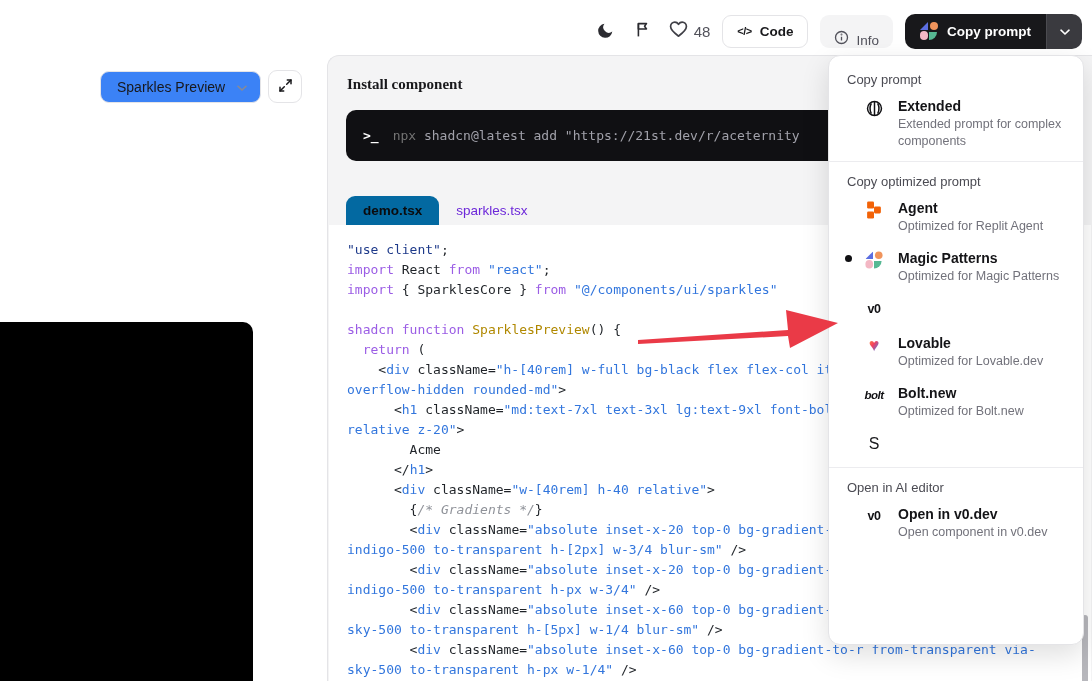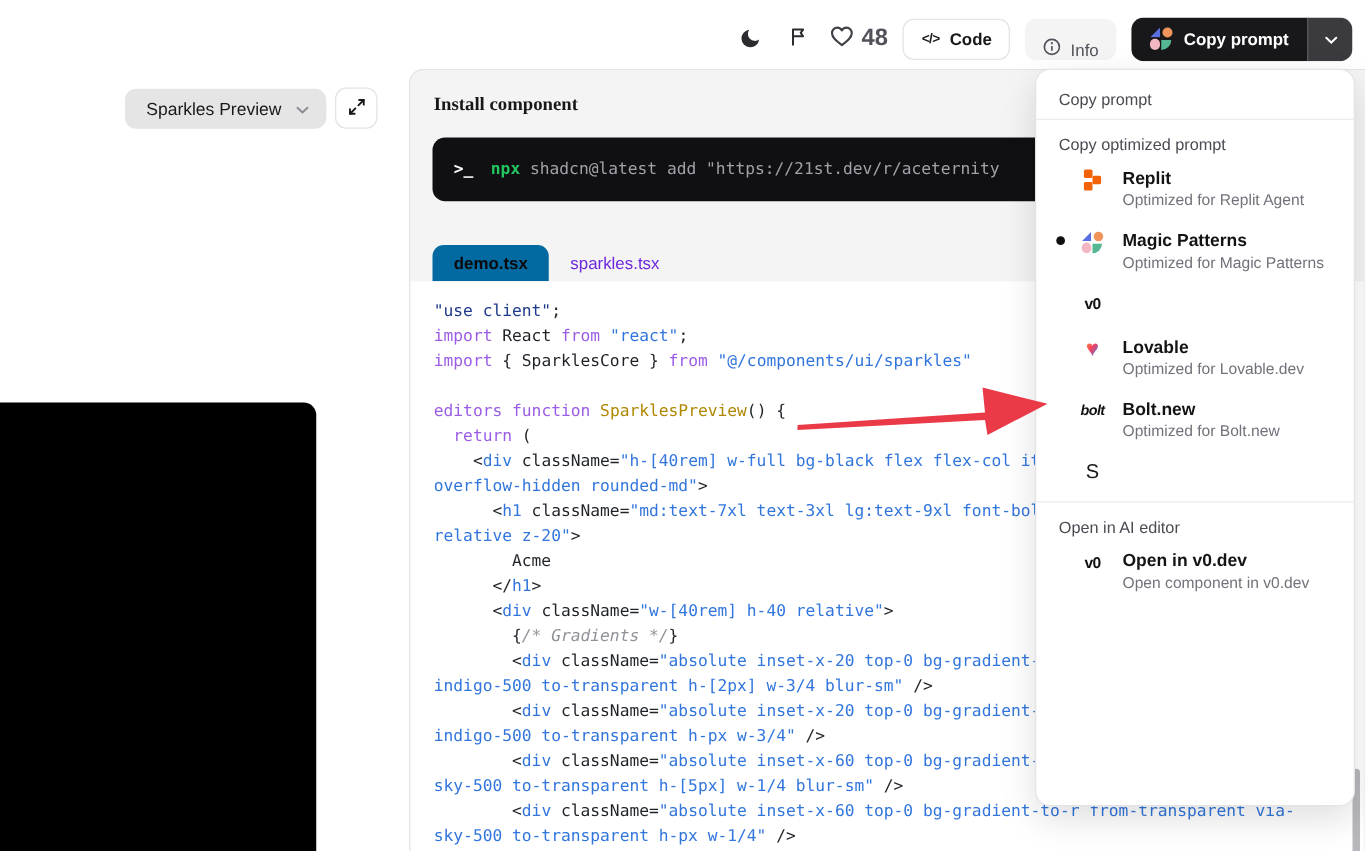--- a/index.html
+++ b/index.html
@@ -3,49 +3,49 @@
 <meta charset="utf-8">
 <style>
   * { margin:0; padding:0; box-sizing:border-box; }
   html,body { width:1092px; height:681px; overflow:hidden; background:#ffffff;
     font-family:"Liberation Sans", sans-serif; color:#18181b; }
 
   
   #topbar { position:absolute; top:13px; right:10px; height:36px; display:flex; align-items:center; gap:12px; }
   .iconbtn { width:26px; height:26px; display:flex; align-items:center; justify-content:center; cursor:pointer; background:none; border:none; }
   .like { display:flex; align-items:center; gap:6px; cursor:pointer; }
-  .like-count { font-size:19px; color:#52525b;font-weight:bold; }
+  .like-count { font-size:15px; color:#52525b; }
   .btn-code { display:flex; align-items:center; gap:8px; background:#fff; border:1px solid #e4e4e7; border-radius:9px; height:33px; padding:0 14px; font-size:13.5px; font-weight:600; color:#18181b; cursor:pointer; }
   .btn-code .glyph { font-size:11px; font-weight:700; letter-spacing:-.5px; }
   .btn-info { display:flex; align-items:flex-end; gap:7px; background:#f4f4f5; border:none; border-radius:9px; height:33px; padding:0 14px; font-size:13.5px; color:#52525b; cursor:pointer; }
   .btn-copy-group { display:flex; height:35px; border-radius:10px; overflow:hidden; }
   .btn-copy-main { display:flex; align-items:center; gap:9px; background:#18181b; color:#fff; border:none; padding:0 15px; font-size:13.5px; font-weight:600; cursor:pointer; }
   .btn-copy-caret { width:36px; background:#3a3a3f; border:none; border-left:1px solid #4b4b50; display:flex; align-items:center; justify-content:center; cursor:pointer; }
 
   
   .mp-logo { position:relative; width:18px; height:18px; display:inline-block; }
   .mp-logo i { position:absolute; display:block; }
   .mp-tl { left:0; top:0; width:8px; height:8px; background:#5b6ee1; clip-path:polygon(100% 0,0 100%,100% 100%); }
   .mp-tr { right:0; top:0; width:8px; height:8px; background:#f0945c; border-radius:50%; }
   .mp-bl { left:0; bottom:0; width:8px; height:9px; background:#f3b7c4; border-radius:4px 4px 4px 4px; }
   .mp-br { right:1px; bottom:0; width:8px; height:8px; background:#56b893; border-radius:0 0 100% 0; }
 
   
-  #preview-select { position:absolute; left:100px; top:71px; width:161px; height:32px; background:#e5e5e5; border:1px solid #e4e4e7; border-radius:9px; display:flex; align-items:center; justify-content:space-between; padding:0 12px 0 16px; font-size:14px; color:#18181b; cursor:pointer; }
+  #preview-select { position:absolute; left:100px; top:71px; width:161px; height:32px; background:#3b82f6; border:1px solid #e4e4e7; border-radius:9px; display:flex; align-items:center; justify-content:space-between; padding:0 12px 0 16px; font-size:14px; color:#18181b; cursor:pointer; }
   #expand-btn { position:absolute; left:268px; top:70px; width:34px; height:33px; background:#fff; border:1px solid #e4e4e7; border-radius:9px; display:flex; align-items:center; justify-content:center; cursor:pointer; }
 
   
   #preview-canvas { position:absolute; left:0; top:322px; width:253px; height:359px; background:#000; border-radius:0 10px 0 0; }
 
   
   #panel { position:absolute; left:327px; top:55px; right:0; bottom:0; background:#f4f4f5; border:1px solid #e4e4e7; border-right:none; border-bottom:none; border-radius:12px 0 0 0; }
   #install-heading { position:absolute; left:19px; top:20px; font-size:15px; font-weight:600;font-family:Liberation Serif, serif; }
   #terminal { position:absolute; left:18px; right:20px; top:54px; height:51px; background:#101013; border-radius:10px; display:flex; align-items:center; gap:14px; padding:0 17px; font-family:"DejaVu Sans Mono", monospace; font-size:13px; white-space:nowrap; overflow:hidden; cursor:pointer; }
   #terminal .prompt { color:#fff; font-weight:700; }
-  #terminal .npx { color:#22c55e; font-weight:700; }
+  #terminal .npx { color:#737373; font-weight:400; }
   #terminal .cmd { color:#a1a1aa; }
   #tabs { position:absolute; left:18px; top:140px; height:29px; display:flex; }
   .tab { height:29px; line-height:29px; padding:0 17px; font-size:13.5px; color:#6d28d9; border-radius:9px 9px 0 0; cursor:pointer; }
   .tab.active { background:#0369a1; color:#0b0b0d; font-weight:600; }
   #code-area { position:absolute; left:1px; right:1px; top:169px; bottom:0; background:#fff; padding:15px 0 0 18px; overflow:hidden; }
   .code-line { font-family:"DejaVu Sans Mono", monospace; font-size:13px; line-height:20px; white-space:pre; }
   .tok-kw  { color:#9b5de5; }
   .tok-str { color:#3276dd; }
   .tok-tag { color:#3276dd; }
   .tok-dir { color:#1e3a8a; }
@@ -163,21 +163,21 @@
   <div id="tabs">
     <div class="tab active">demo.tsx</div>
     <div class="tab">sparkles.tsx</div>
   </div>
   <div id="code-area">
     <div id="code-block">
         <div class="code-line"><span class="tok-dir">"use client"</span><span class="tok-pl">;</span></div>
         <div class="code-line"><span class="tok-kw">import </span><span class="tok-pl">React </span><span class="tok-kw">from </span><span class="tok-str">"react"</span><span class="tok-pl">;</span></div>
         <div class="code-line"><span class="tok-kw">import </span><span class="tok-pl">{ SparklesCore } </span><span class="tok-kw">from </span><span class="tok-str">"@/components/ui/sparkles"</span></div>
         <div class="code-line">&nbsp;</div>
-        <div class="code-line"><span class="tok-kw">editors </span><span class="tok-kw">function </span><span class="tok-fn">SparklesPreview</span><span class="tok-pl">() {</span></div>
+        <div class="code-line"><span class="tok-kw">shadcn </span><span class="tok-kw">function </span><span class="tok-fn">SparklesPreview</span><span class="tok-pl">() {</span></div>
         <div class="code-line"><span class="tok-pl">  </span><span class="tok-kw">return</span><span class="tok-pl"> (</span></div>
         <div class="code-line"><span class="tok-pl">    &lt;</span><span class="tok-tag">div</span><span class="tok-pl"> className=</span><span class="tok-str">"h-[40rem] w-full bg-black flex flex-col it</span></div>
         <div class="code-line"><span class="tok-str">overflow-hidden rounded-md"</span><span class="tok-pl">&gt;</span></div>
         <div class="code-line"><span class="tok-pl">      &lt;</span><span class="tok-tag">h1</span><span class="tok-pl"> className=</span><span class="tok-str">"md:text-7xl text-3xl lg:text-9xl font-bol</span></div>
         <div class="code-line"><span class="tok-str">relative z-20"</span><span class="tok-pl">&gt;</span></div>
         <div class="code-line"><span class="tok-pl">        Acme</span></div>
         <div class="code-line"><span class="tok-pl">      &lt;/</span><span class="tok-tag">h1</span><span class="tok-pl">&gt;</span></div>
         <div class="code-line"><span class="tok-pl">      &lt;</span><span class="tok-tag">div</span><span class="tok-pl"> className=</span><span class="tok-str">"w-[40rem] h-40 relative"</span><span class="tok-pl">&gt;</span></div>
         <div class="code-line"><span class="tok-pl">        {</span><span class="tok-cm">/* Gradients */</span><span class="tok-pl">}</span></div>
         <div class="code-line"><span class="tok-pl">        &lt;</span><span class="tok-tag">div</span><span class="tok-pl"> className=</span><span class="tok-str">"absolute inset-x-20 top-0 bg-gradient-</span></div>
@@ -190,36 +190,49 @@
         <div class="code-line"><span class="tok-str">sky-500 to-transparent h-px w-1/4"</span><span class="tok-pl"> /&gt;</span></div>
       </div>
     <div id="code-scrollbar"></div>
   </div>
 </div>
 
 <div id="copy-menu">
   <div class="menu-label">Copy prompt</div>
 
 
+  <div class="menu-item">
+    <span class="mi-icon">
+      <svg width="19" height="19" viewBox="0 0 18 18" fill="none" stroke="#101013" stroke-width="1.4">
+          <circle cx="9" cy="9" r="6.6"></circle>
+          <path d="M9 2.4v13.2"></path>
+          <path d="M6 4.2c-1.6 3-1.6 6.6 0 9.6M12 4.2c1.6 3 1.6 6.6 0 9.6"></path>
+        </svg>
+    </span>
+    <span class="mi-text">
+      <span class="mi-title">Extended</span>
+      <span class="mi-desc">Extended prompt for complex components</span>
+    </span>
+  </div>
 
   <div class="menu-divider"></div>
   <div class="menu-label">Copy optimized prompt</div>
 
   <div class="menu-item">
     <span class="mi-icon">
       <svg width="16" height="18" viewBox="0 0 15 17">
           <g fill="#f26207">
             <rect x="1" y="0.5" width="6.5" height="6.5" rx="1.2"></rect>
             <rect x="7.5" y="5.2" width="6.5" height="6.5" rx="1.2"></rect>
             <rect x="1" y="10" width="6.5" height="6.5" rx="1.2"></rect>
           </g>
         </svg>
     </span>
     <span class="mi-text">
-      <span class="mi-title">Replit</span>
+      <span class="mi-title">Agent</span>
       <span class="mi-desc">Optimized for Replit Agent</span>
     </span>
   </div>
 
   <div class="menu-item">
     <span class="sel-bullet"></span>
     <span class="mi-icon">
       <span class="mp-logo sm">
           <i class="mp-tl"></i>
           <i class="mp-tr"></i>

